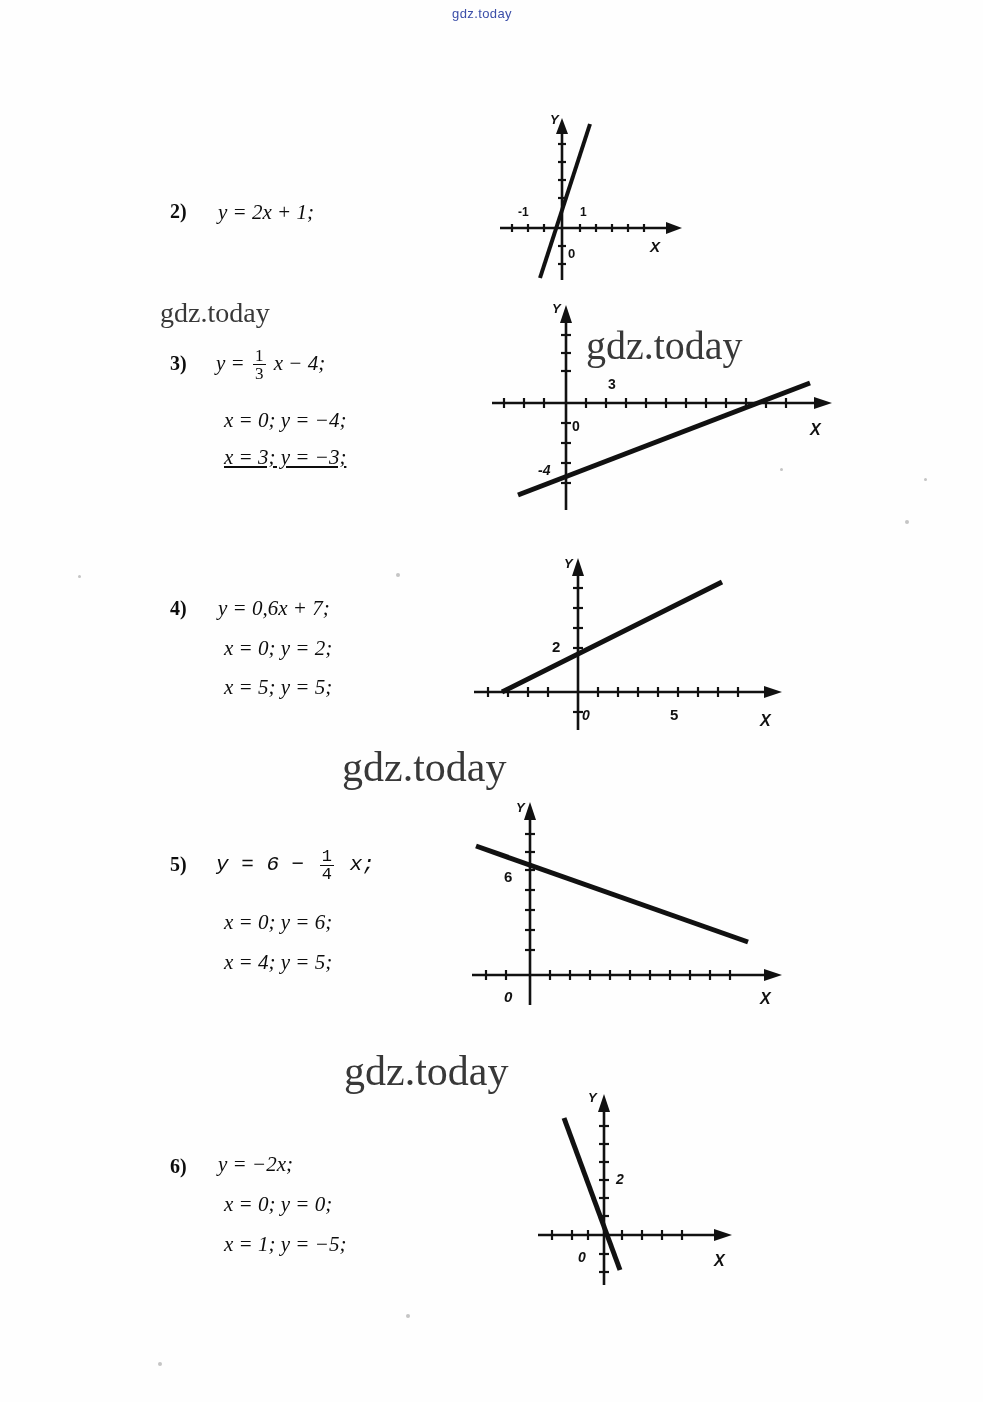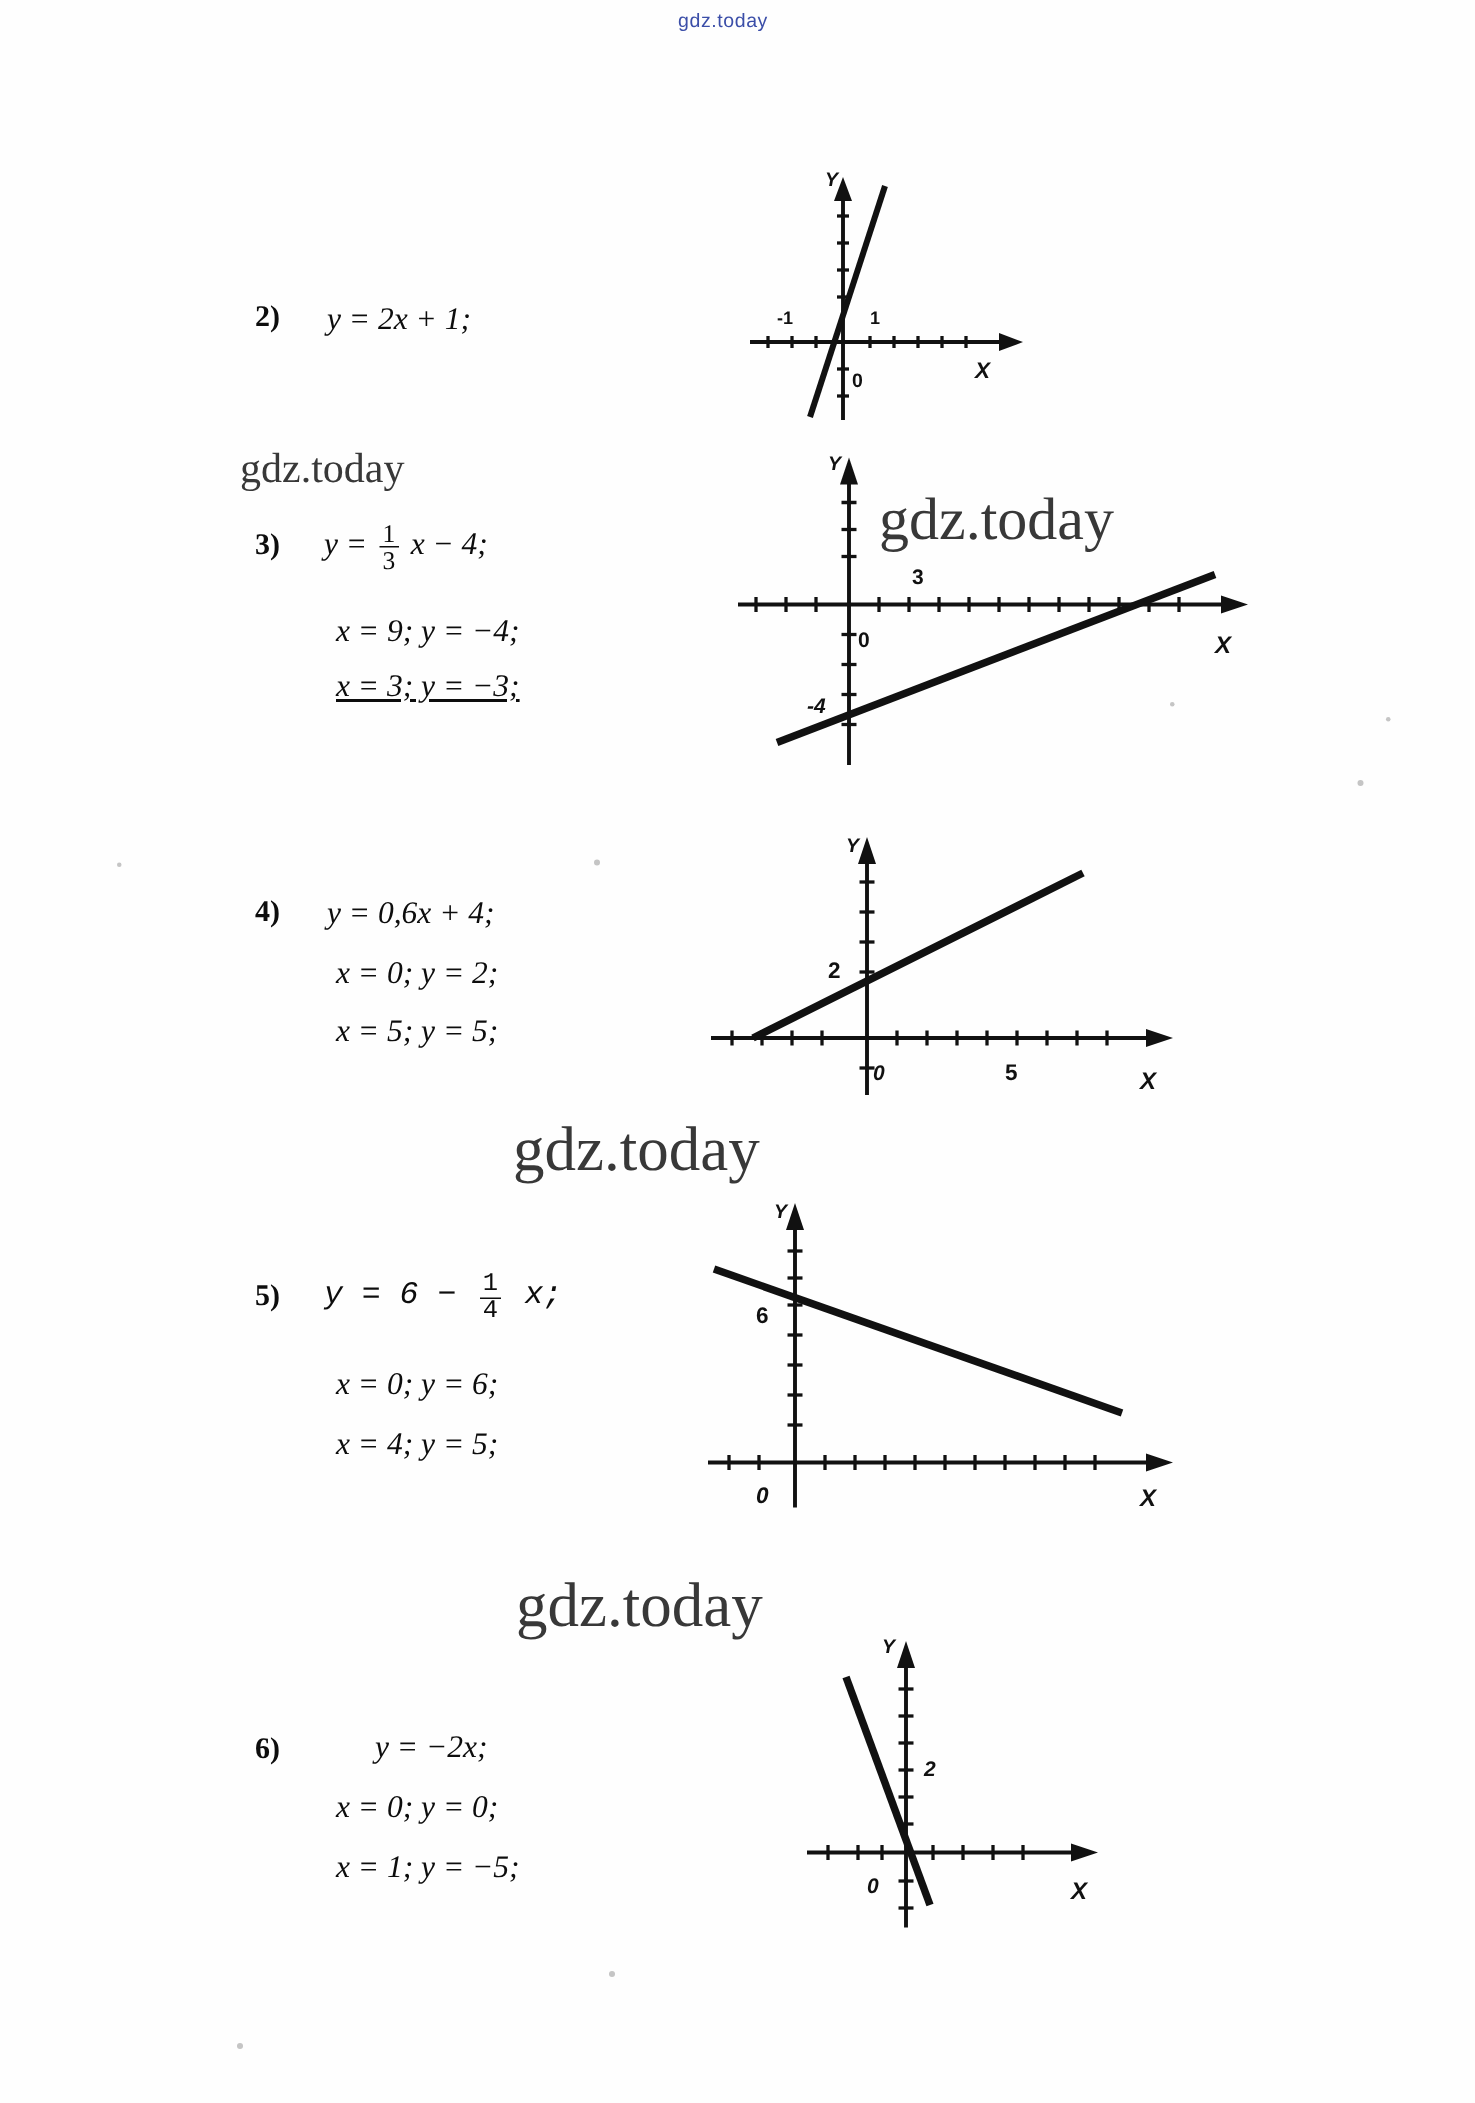--- a/index.html
+++ b/index.html
@@ -158,21 +158,21 @@
     <div class="num" style="left:170px; top:352px;">3)</div>
     <div class="eq" style="left:216px; top:348px;">
       <span>y =</span>
       <span class="frac">
         <span class="top">1</span>
         <span class="bar"></span>
         <span class="bot">3</span>
       </span>
       <span>x − 4;</span>
     </div>
-    <div class="vals" style="left:224px; top:408px;">x = 9;   y = −4;</div>
+    <div class="vals" style="left:224px; top:408px;">x = 0;   y = −4;</div>
     <div class="vals" style="left:224px; top:445px;text-decoration:underline;">x = 3;   y = −3;</div>
   </div>
 
   <svg class="graph" style="left:480px; top:295px;" width="380" height="225" viewBox="0 0 380 225">
 
     <line x1="86" y1="215" x2="86" y2="22" stroke="#111" stroke-width="2.6"></line>
     <polygon points="86,10 80,28 92,28" fill="#111"></polygon>
 
     <line x1="12" y1="108" x2="340" y2="108" stroke="#111" stroke-width="2.6"></line>
     <polygon points="352,108 334,102 334,114" fill="#111"></polygon>
@@ -210,21 +210,21 @@
     <text x="330" y="140" font-family="Liberation Sans, sans-serif" font-size="16" font-weight="bold" font-style="italic" fill="#111">X</text>
     <text x="128" y="94" font-family="Liberation Sans, sans-serif" font-size="14" font-weight="bold" fill="#111">3</text>
     <text x="92" y="136" font-family="Liberation Sans, sans-serif" font-size="14" font-weight="bold" fill="#111">0</text>
     <text x="58" y="180" font-family="Liberation Sans, sans-serif" font-size="14" font-weight="bold" font-style="italic" fill="#111">-4</text>
   </svg>
 
   <div class="wm wm-b">gdz.today</div>
 
   <div class="prob">
     <div class="num" style="left:170px; top:597px;">4)</div>
-    <div class="eq" style="left:218px; top:596px;">y = 0,6x + 4;</div>
+    <div class="eq" style="left:218px; top:596px;">y = 0,6x + 7;</div>
     <div class="vals" style="left:224px; top:636px;">x = 0;   y = 2;</div>
     <div class="vals" style="left:224px; top:675px;">x = 5;   y = 5;</div>
   </div>
 
   <svg class="graph" style="left:460px; top:540px;" width="350" height="200" viewBox="0 0 350 200">
 
     <line x1="118" y1="190" x2="118" y2="32" stroke="#111" stroke-width="2.6"></line>
     <polygon points="118,18 112,36 124,36" fill="#111"></polygon>
 
     <line x1="14" y1="152" x2="310" y2="152" stroke="#111" stroke-width="2.6"></line>
@@ -317,21 +317,21 @@
     <text x="56" y="22" font-family="Liberation Sans, sans-serif" font-size="13" font-weight="bold" font-style="italic" fill="#111">Y</text>
     <text x="300" y="214" font-family="Liberation Sans, sans-serif" font-size="16" font-weight="bold" font-style="italic" fill="#111">X</text>
     <text x="44" y="92" font-family="Liberation Sans, sans-serif" font-size="15" font-weight="bold" fill="#111">6</text>
     <text x="44" y="212" font-family="Liberation Sans, sans-serif" font-size="15" font-weight="bold" font-style="italic" fill="#111">0</text>
   </svg>
 
   <div class="wm wm-d">gdz.today</div>
 
   <div class="prob">
     <div class="num" style="left:170px; top:1155px;">6)</div>
-    <div class="eq" style="left:218px; top:1152px;margin-left:32px;">y = −2x;</div>
+    <div class="eq" style="left:218px; top:1152px;">y = −2x;</div>
     <div class="vals" style="left:224px; top:1192px;">x = 0;   y = 0;</div>
     <div class="vals" style="left:224px; top:1232px;">x = 1;   y = −5;</div>
   </div>
 
   <svg class="graph" style="left:520px; top:1080px;" width="310" height="220" viewBox="0 0 310 220">
 
     <line x1="84" y1="205" x2="84" y2="28" stroke="#111" stroke-width="2.6"></line>
     <polygon points="84,14 78,32 90,32" fill="#111"></polygon>
 
     <line x1="18" y1="155" x2="200" y2="155" stroke="#111" stroke-width="2.6"></line>

